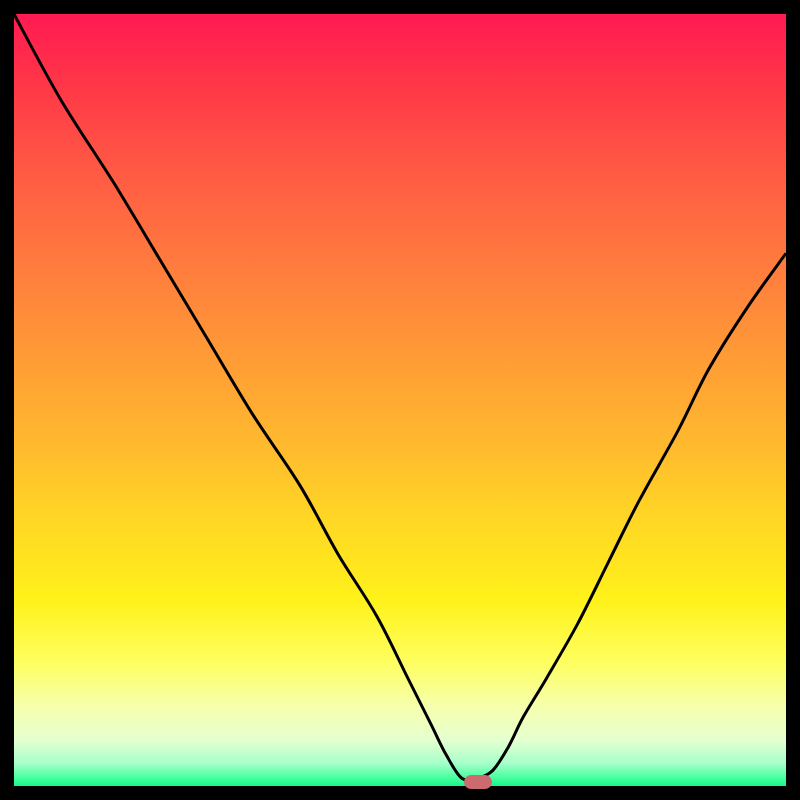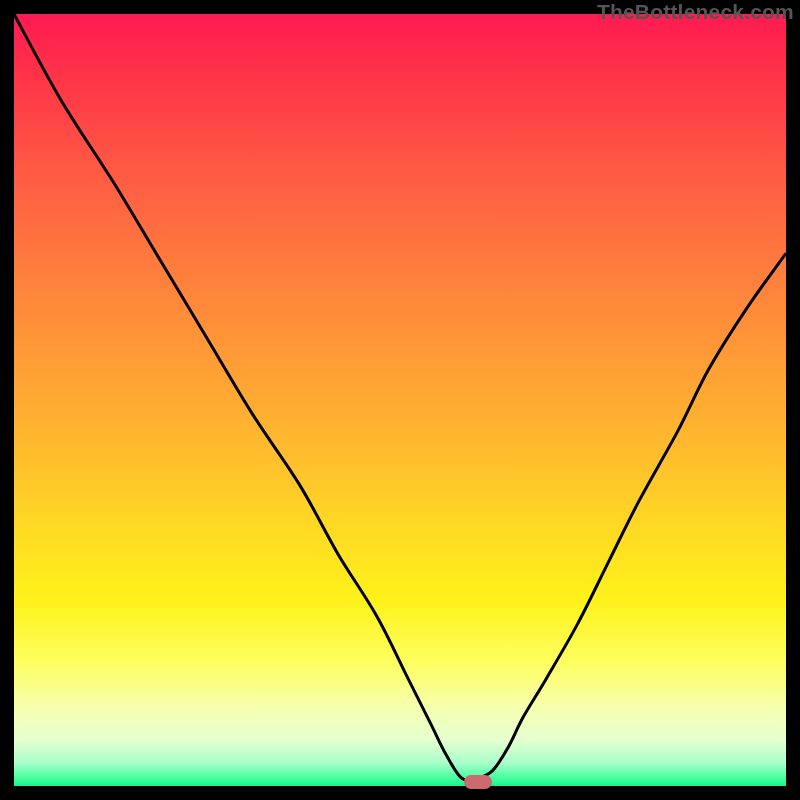--- a/index.html
+++ b/index.html
@@ -90,14 +90,13 @@
       <div class="gradient"></div>
 
       <svg class="curve" viewBox="0 0 772 772" preserveAspectRatio="none">
         <path id="curve-path" fill="none" stroke-width="3" stroke="#000000" d="M 0.0 0.0 C 7.7 14.2, 29.6 56.6, 46.3 84.9 C 63.0 113.2, 83.6 142.8, 100.4 169.8 C 117.1 196.9, 131.2 221.3, 146.7 247.0 C 162.1 272.8, 177.6 298.5, 193.0 324.2 C 208.4 350.0, 223.9 377.0, 239.3 401.4 C 254.8 425.9, 271.5 447.8, 285.6 470.9 C 299.8 494.1, 311.4 518.5, 324.2 540.4 C 337.1 562.3, 351.3 581.6, 362.8 602.2 C 374.4 622.7, 384.7 645.9, 393.7 663.9 C 402.7 681.9, 410.4 697.4, 416.9 710.2 C 423.3 723.1, 427.2 732.1, 432.3 741.1 C 437.5 750.1, 442.6 760.4, 447.8 764.3 C 452.9 768.1, 458.1 765.6, 463.2 764.3 C 468.3 763.0, 473.5 761.7, 478.6 756.6 C 483.8 751.4, 488.9 742.4, 494.1 733.4 C 499.2 724.4, 503.1 714.1, 509.5 702.5 C 516.0 690.9, 523.7 679.4, 532.7 663.9 C 541.7 648.5, 553.3 629.2, 563.6 609.9 C 573.9 590.6, 584.1 568.7, 594.4 548.1 C 604.7 527.5, 613.7 508.2, 625.3 486.4 C 636.9 464.5, 652.3 438.8, 663.9 416.9 C 675.5 395.0, 683.2 375.7, 694.8 355.1 C 706.4 334.5, 720.5 312.7, 733.4 293.4 C 746.3 274.1, 765.6 248.3, 772.0 239.3"></path>
       </svg>
 
       <div class="marker" id="marker" style="left: 450px; top: 761px; width: 28px; height: 14px; background: rgb(203, 106, 111);"></div>
     </div>
   </div>
 
-  <div class="attribution">TheBottleneck.com</div>
 </div>
 
 </body></html>

